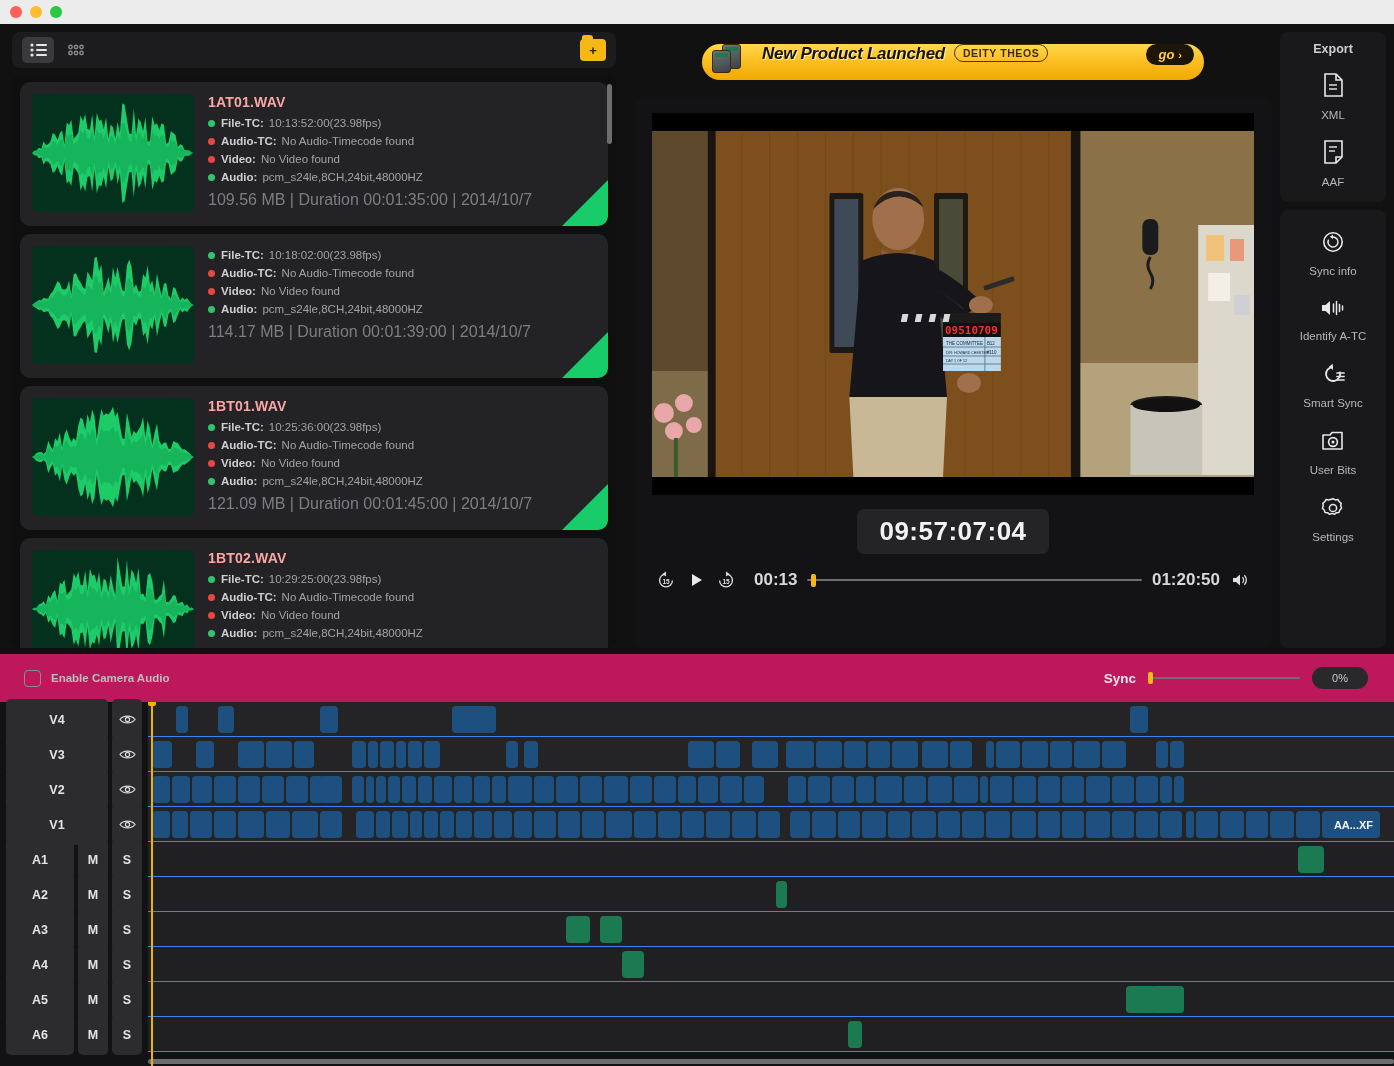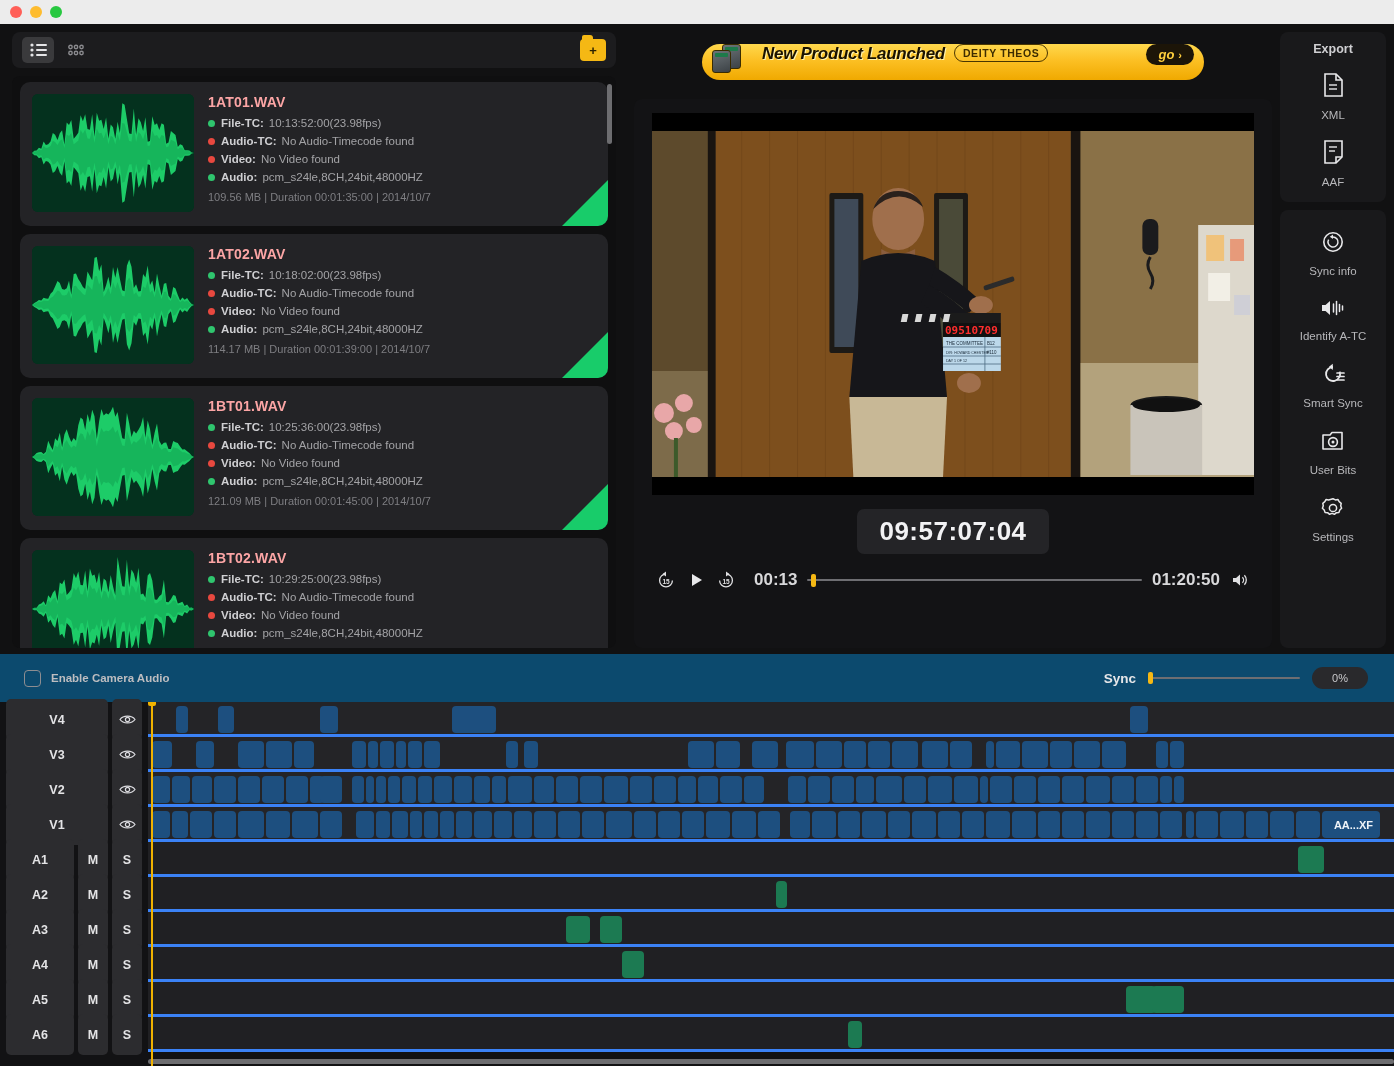--- a/index.html
+++ b/index.html
@@ -94,21 +94,21 @@
   }
   .meta-row {
     display: flex; align-items: center;
     font-size: 11.5px; line-height: 18px; white-space: nowrap;
   }
   .bullet { width: 7px; height: 7px; border-radius: 50%; margin-right: 6px; flex: none; }
   .bullet.ok { background: #2fc56e; }
   .bullet.bad { background: #e8483f; }
   .meta-key { color: #cfcfd2; font-weight: bold; margin-right: 5px; }
   .meta-val { color: #a3a3a6; }
-  .file-footer { font-size: 11px; color: #7e7e82; margin-top: 5px; }
+  .file-footer { font-size: 16px; color: #7e7e82; margin-top: 5px; }
   .corner-flag {
     position: absolute; right: 0; bottom: 0;
     width: 0; height: 0;
     border-left: 46px solid transparent;
     border-bottom: 46px solid #18cc6a;
   }
 
   
   .center-panel {
     width: 650px; padding: 8px 6px 6px 6px;
@@ -208,21 +208,21 @@
     gap: 7px; width: 100%;
   }
   .rs-item + .rs-item { margin-top: 18px; }
   .rs-card.grow .rs-item + .rs-item { margin-top: 0; }
   .rs-label { font-size: 11.5px; color: #b7b7ba; }
 
   
   .lower { flex: 1; display: flex; flex-direction: column; }
   .tl-topbar {
     height: 48px; display: flex; align-items: center;
-    padding: 0 26px 0 24px; background: #0c4a6e;
+    padding: 0 26px 0 24px; background: #be185d;
   }
   .chk-wrap { display: flex; align-items: center; gap: 10px; }
   .chk {
     width: 17px; height: 17px; border-radius: 4px;
     border: 1.6px solid #8d8d91; background: transparent;
   }
   .chk-label { font-size: 11.5px; font-weight: bold; color: #bdbdc0; }
   .zoom-wrap { margin-left: auto; display: flex; align-items: center; gap: 12px; }
   .zoom-label { font-size: 13.5px; font-weight: bold; color: #e6e6e8; }
   .zoom-slider { width: 152px; height: 14px; position: relative; }
@@ -251,21 +251,21 @@
     display: flex; align-items: center; justify-content: center;
     font-size: 12.5px; font-weight: bold; color: #e4e4e6;
   }
   .th-name { flex: 1; }
   .th-small { width: 30px; }
   .th-eye { width: 30px; background: #2c2c2f; }
 
   .tl-tracks { flex: 1; position: relative; overflow: hidden; }
   .tl-row {
     height: 35px; position: relative;
-    border-bottom: 3px solid #3b82f6;
+    border-bottom: 1px solid #3b82f6;
   }
   .tl-row.video { background: #242427; }
   .tl-row.audio { background: #202023; }
   .clip {
     position: absolute; top: 4px; height: 27px;
     border-radius: 4px;
   }
   .clip.v { background: #1d4f7f; }
   .clip.a { background: #1c7a52; }
   .clip-label {
@@ -366,21 +366,20 @@
             </div>
             <div class="file-card">
               <div class="wave-thumb">
                 <svg viewBox="0 0 162 118" preserveAspectRatio="none" width="162" height="118">
                   <rect width="162" height="118" fill="#04311e"></rect>
                   <path d="M0.0,59.0 L2.3,57.1 L4.6,55.7 L6.9,54.0 L9.3,54.4 L11.6,51.7 L13.9,52.4 L16.2,52.7 L18.5,47.8 L20.8,45.4 L23.1,40.5 L25.5,35.0 L27.8,37.0 L30.1,42.9 L32.4,43.7 L34.7,42.2 L37.0,34.8 L39.3,48.8 L41.7,28.0 L44.0,27.4 L46.3,33.0 L48.6,36.5 L50.9,40.9 L53.2,43.1 L55.5,25.5 L57.9,29.9 L60.2,34.3 L62.5,11.8 L64.8,11.0 L67.1,25.2 L69.4,18.4 L71.7,45.9 L74.1,39.2 L76.4,30.7 L78.7,42.0 L81.0,21.0 L83.3,31.8 L85.6,20.9 L87.9,33.1 L90.3,44.3 L92.6,45.2 L94.9,19.8 L97.2,13.5 L99.5,20.8 L101.8,41.9 L104.1,38.2 L106.5,45.5 L108.8,45.0 L111.1,28.1 L113.4,31.5 L115.7,19.5 L118.0,39.0 L120.3,34.6 L122.7,46.5 L125.0,27.4 L127.3,39.5 L129.6,49.8 L131.9,37.8 L134.2,36.9 L136.5,49.7 L138.9,52.7 L141.2,40.9 L143.5,42.6 L145.8,49.0 L148.1,54.6 L150.4,51.4 L152.7,53.8 L155.1,52.1 L157.4,55.6 L159.7,58.0 L162.0,59.0 L162.0,59.0 L159.7,60.0 L157.4,62.4 L155.1,65.9 L152.7,64.2 L150.4,66.6 L148.1,63.4 L145.8,69.0 L143.5,75.4 L141.2,77.1 L138.9,65.3 L136.5,68.3 L134.2,81.1 L131.9,80.2 L129.6,68.2 L127.3,78.5 L125.0,90.6 L122.7,71.5 L120.3,83.4 L118.0,79.0 L115.7,98.5 L113.4,86.5 L111.1,89.9 L108.8,73.0 L106.5,72.5 L104.1,79.8 L101.8,76.1 L99.5,97.2 L97.2,104.5 L94.9,98.2 L92.6,72.8 L90.3,73.7 L87.9,84.9 L85.6,97.1 L83.3,86.2 L81.0,97.0 L78.7,76.0 L76.4,87.3 L74.1,78.8 L71.7,72.1 L69.4,99.6 L67.1,92.8 L64.8,107.0 L62.5,106.2 L60.2,83.7 L57.9,88.1 L55.5,92.5 L53.2,74.9 L50.9,77.1 L48.6,81.5 L46.3,85.0 L44.0,90.6 L41.7,90.0 L39.3,69.2 L37.0,83.2 L34.7,75.8 L32.4,74.3 L30.1,75.1 L27.8,81.0 L25.5,83.0 L23.1,77.5 L20.8,72.6 L18.5,70.2 L16.2,65.3 L13.9,65.6 L11.6,66.3 L9.3,63.6 L6.9,64.0 L4.6,62.3 L2.3,60.9 L0.0,59.0 Z" fill="#1fd96f" opacity=".92"></path>
                   <path d="M0.0,59.0 L2.3,57.1 L4.6,55.7 L6.9,54.0 L9.3,54.4 L11.6,51.7 L13.9,52.4 L16.2,52.7 L18.5,47.8 L20.8,45.4 L23.1,40.5 L25.5,35.0 L27.8,37.0 L30.1,42.9 L32.4,43.7 L34.7,42.2 L37.0,34.8 L39.3,48.8 L41.7,28.0 L44.0,27.4 L46.3,33.0 L48.6,36.5 L50.9,40.9 L53.2,43.1 L55.5,25.5 L57.9,29.9 L60.2,34.3 L62.5,11.8 L64.8,11.0 L67.1,25.2 L69.4,18.4 L71.7,45.9 L74.1,39.2 L76.4,30.7 L78.7,42.0 L81.0,21.0 L83.3,31.8 L85.6,20.9 L87.9,33.1 L90.3,44.3 L92.6,45.2 L94.9,19.8 L97.2,13.5 L99.5,20.8 L101.8,41.9 L104.1,38.2 L106.5,45.5 L108.8,45.0 L111.1,28.1 L113.4,31.5 L115.7,19.5 L118.0,39.0 L120.3,34.6 L122.7,46.5 L125.0,27.4 L127.3,39.5 L129.6,49.8 L131.9,37.8 L134.2,36.9 L136.5,49.7 L138.9,52.7 L141.2,40.9 L143.5,42.6 L145.8,49.0 L148.1,54.6 L150.4,51.4 L152.7,53.8 L155.1,52.1 L157.4,55.6 L159.7,58.0 L162.0,59.0 L162.0,59.0 L159.7,60.0 L157.4,62.4 L155.1,65.9 L152.7,64.2 L150.4,66.6 L148.1,63.4 L145.8,69.0 L143.5,75.4 L141.2,77.1 L138.9,65.3 L136.5,68.3 L134.2,81.1 L131.9,80.2 L129.6,68.2 L127.3,78.5 L125.0,90.6 L122.7,71.5 L120.3,83.4 L118.0,79.0 L115.7,98.5 L113.4,86.5 L111.1,89.9 L108.8,73.0 L106.5,72.5 L104.1,79.8 L101.8,76.1 L99.5,97.2 L97.2,104.5 L94.9,98.2 L92.6,72.8 L90.3,73.7 L87.9,84.9 L85.6,97.1 L83.3,86.2 L81.0,97.0 L78.7,76.0 L76.4,87.3 L74.1,78.8 L71.7,72.1 L69.4,99.6 L67.1,92.8 L64.8,107.0 L62.5,106.2 L60.2,83.7 L57.9,88.1 L55.5,92.5 L53.2,74.9 L50.9,77.1 L48.6,81.5 L46.3,85.0 L44.0,90.6 L41.7,90.0 L39.3,69.2 L37.0,83.2 L34.7,75.8 L32.4,74.3 L30.1,75.1 L27.8,81.0 L25.5,83.0 L23.1,77.5 L20.8,72.6 L18.5,70.2 L16.2,65.3 L13.9,65.6 L11.6,66.3 L9.3,63.6 L6.9,64.0 L4.6,62.3 L2.3,60.9 L0.0,59.0 Z" fill="#0b8a45" opacity=".35" transform="scale(1,0.6) translate(0,39)"></path>
                 </svg>
               </div>
               <div class="file-info">
-                <div class="file-name">1AT02.WAV</div>
                 <div class="meta-row">
                   <span class="bullet ok"></span>
                   <span class="meta-key">File-TC:</span>
                   <span class="meta-val">10:18:02:00(23.98fps)</span>
                 </div>
                 <div class="meta-row">
                   <span class="bullet bad"></span>
                   <span class="meta-key">Audio-TC:</span>
                   <span class="meta-val">No Audio-Timecode found</span>
                 </div>

